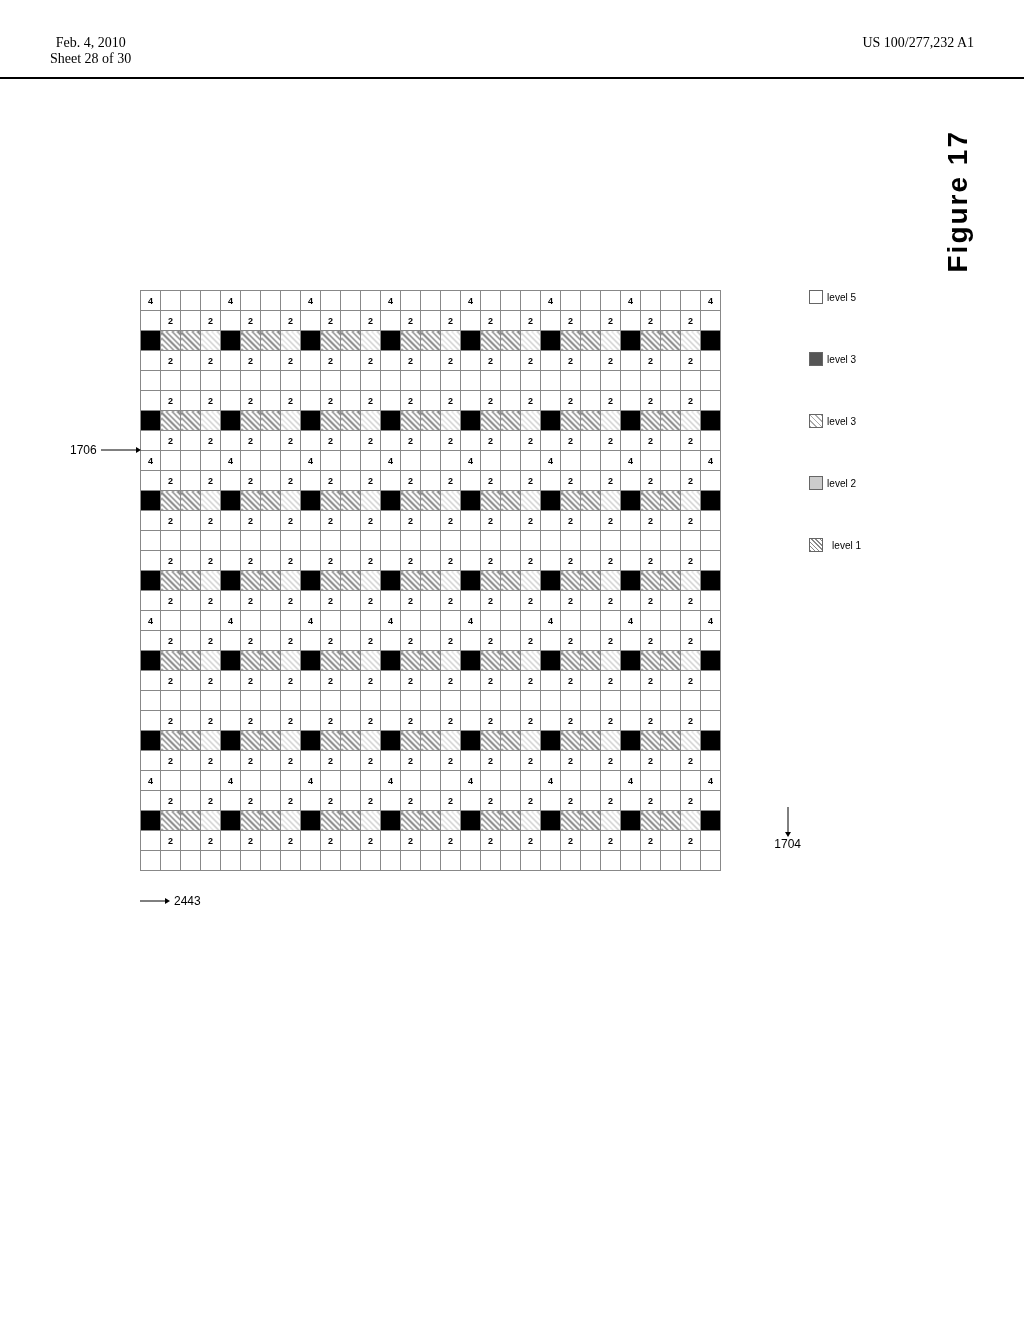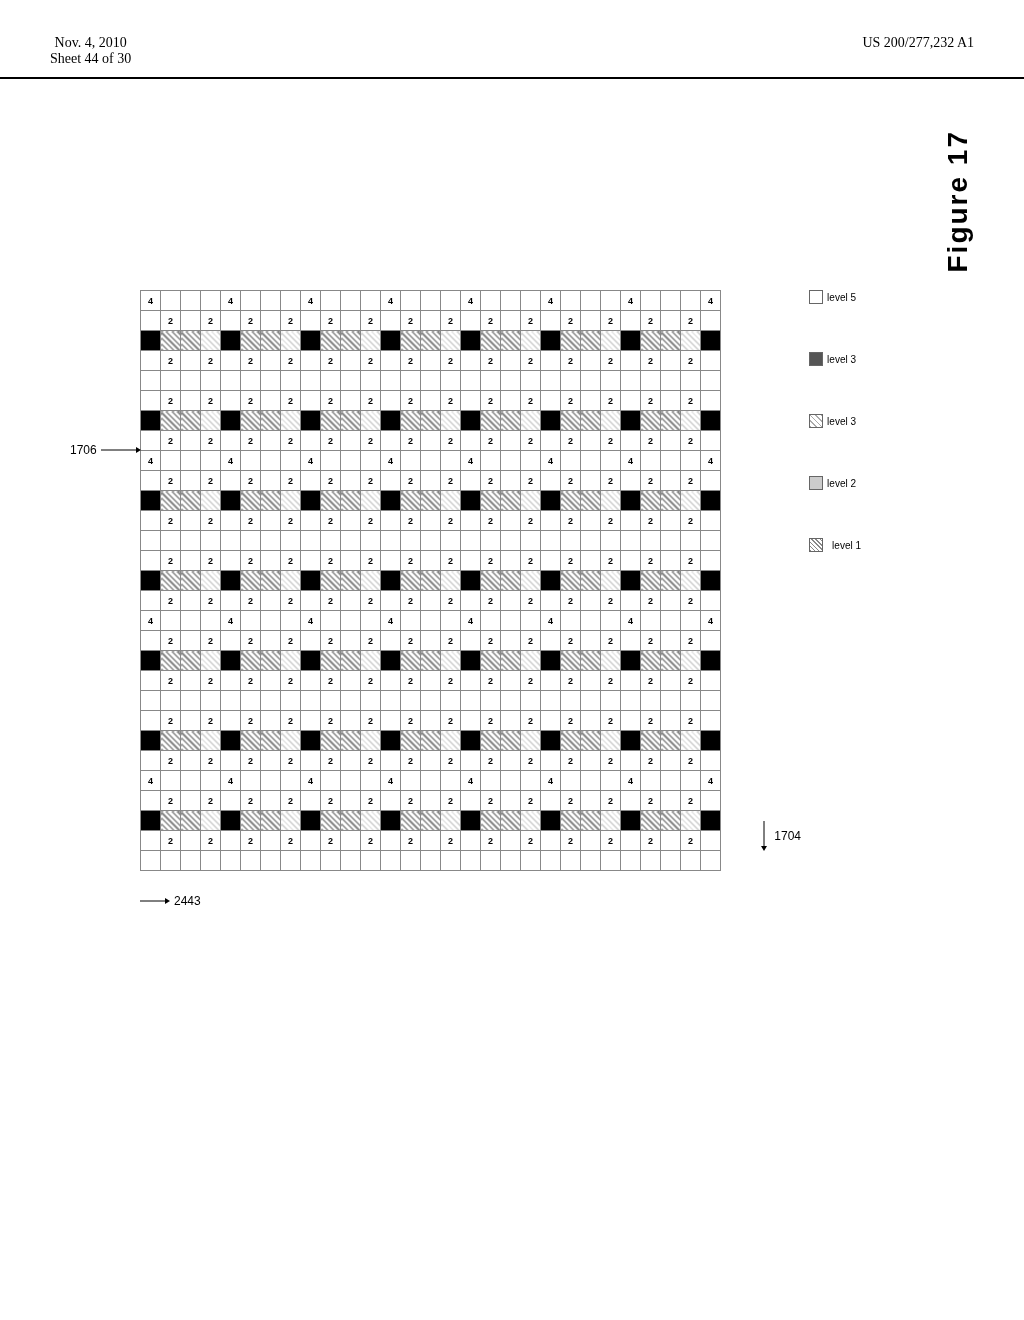--- a/index.html
+++ b/index.html
@@ -73,24 +73,24 @@
       font-weight: bold;
       font-family: Arial, sans-serif;
       position: relative;
     }
   </style>
 </head>
 <body>
 
 <div class="header">
   <div class="header-center">
-    <div>Nov. 4, 2010</div>
-    <div>Sheet 44 of 30</div>
+    <div>Feb. 4, 2010</div>
+    <div>Sheet 28 of 30</div>
   </div>
-  <div class="header-right">US 200/277,232 A1</div>
+  <div class="header-right">US 100/277,232 A1</div>
 </div>
 
 <div class="figure-title">Figure 17</div>
 
 <div class="diagram-area">
   <div style="position:relative; display:inline-block; margin-left:60px;">
 
     
     <table class="grid-table">
     <tbody id="grid-body">
@@ -1008,21 +1008,21 @@
     
     <div style="position:absolute; top:150px; left:-70px; font-size:12px; font-family:Arial,sans-serif; display:flex; align-items:center; gap:4px;">
       <span>1706</span>
       <svg width="40" height="20">
           <line x1="0" y1="10" x2="35" y2="10" stroke="black" stroke-width="1"></line>
           <polygon points="35,7 40,10 35,13" fill="black"></polygon>
         </svg>
     </div>
 
     
-    <div style="position:absolute; bottom:20px; right:-80px; font-size:12px; font-family:Arial,sans-serif; display:flex; flex-direction:row; align-items:center;">
+    <div style="position:absolute; bottom:20px; right:-80px; font-size:12px; font-family:Arial,sans-serif; display:flex; flex-direction:column; align-items:center;">
       <svg width="20" height="30">
           <line x1="10" y1="0" x2="10" y2="25" stroke="black" stroke-width="1"></line>
           <polygon points="7,25 10,30 13,25" fill="black"></polygon>
         </svg>
       <span>1704</span>
     </div>
 
     
     <div style="position:absolute; right:-140px; top:0; display:flex; flex-direction:column; gap:8px; justify-content:flex-start; height:100%;">
       <div style="display:flex; align-items:center; gap:4px; font-size:10px; font-family:Arial,sans-serif; margin-top:0px;">

